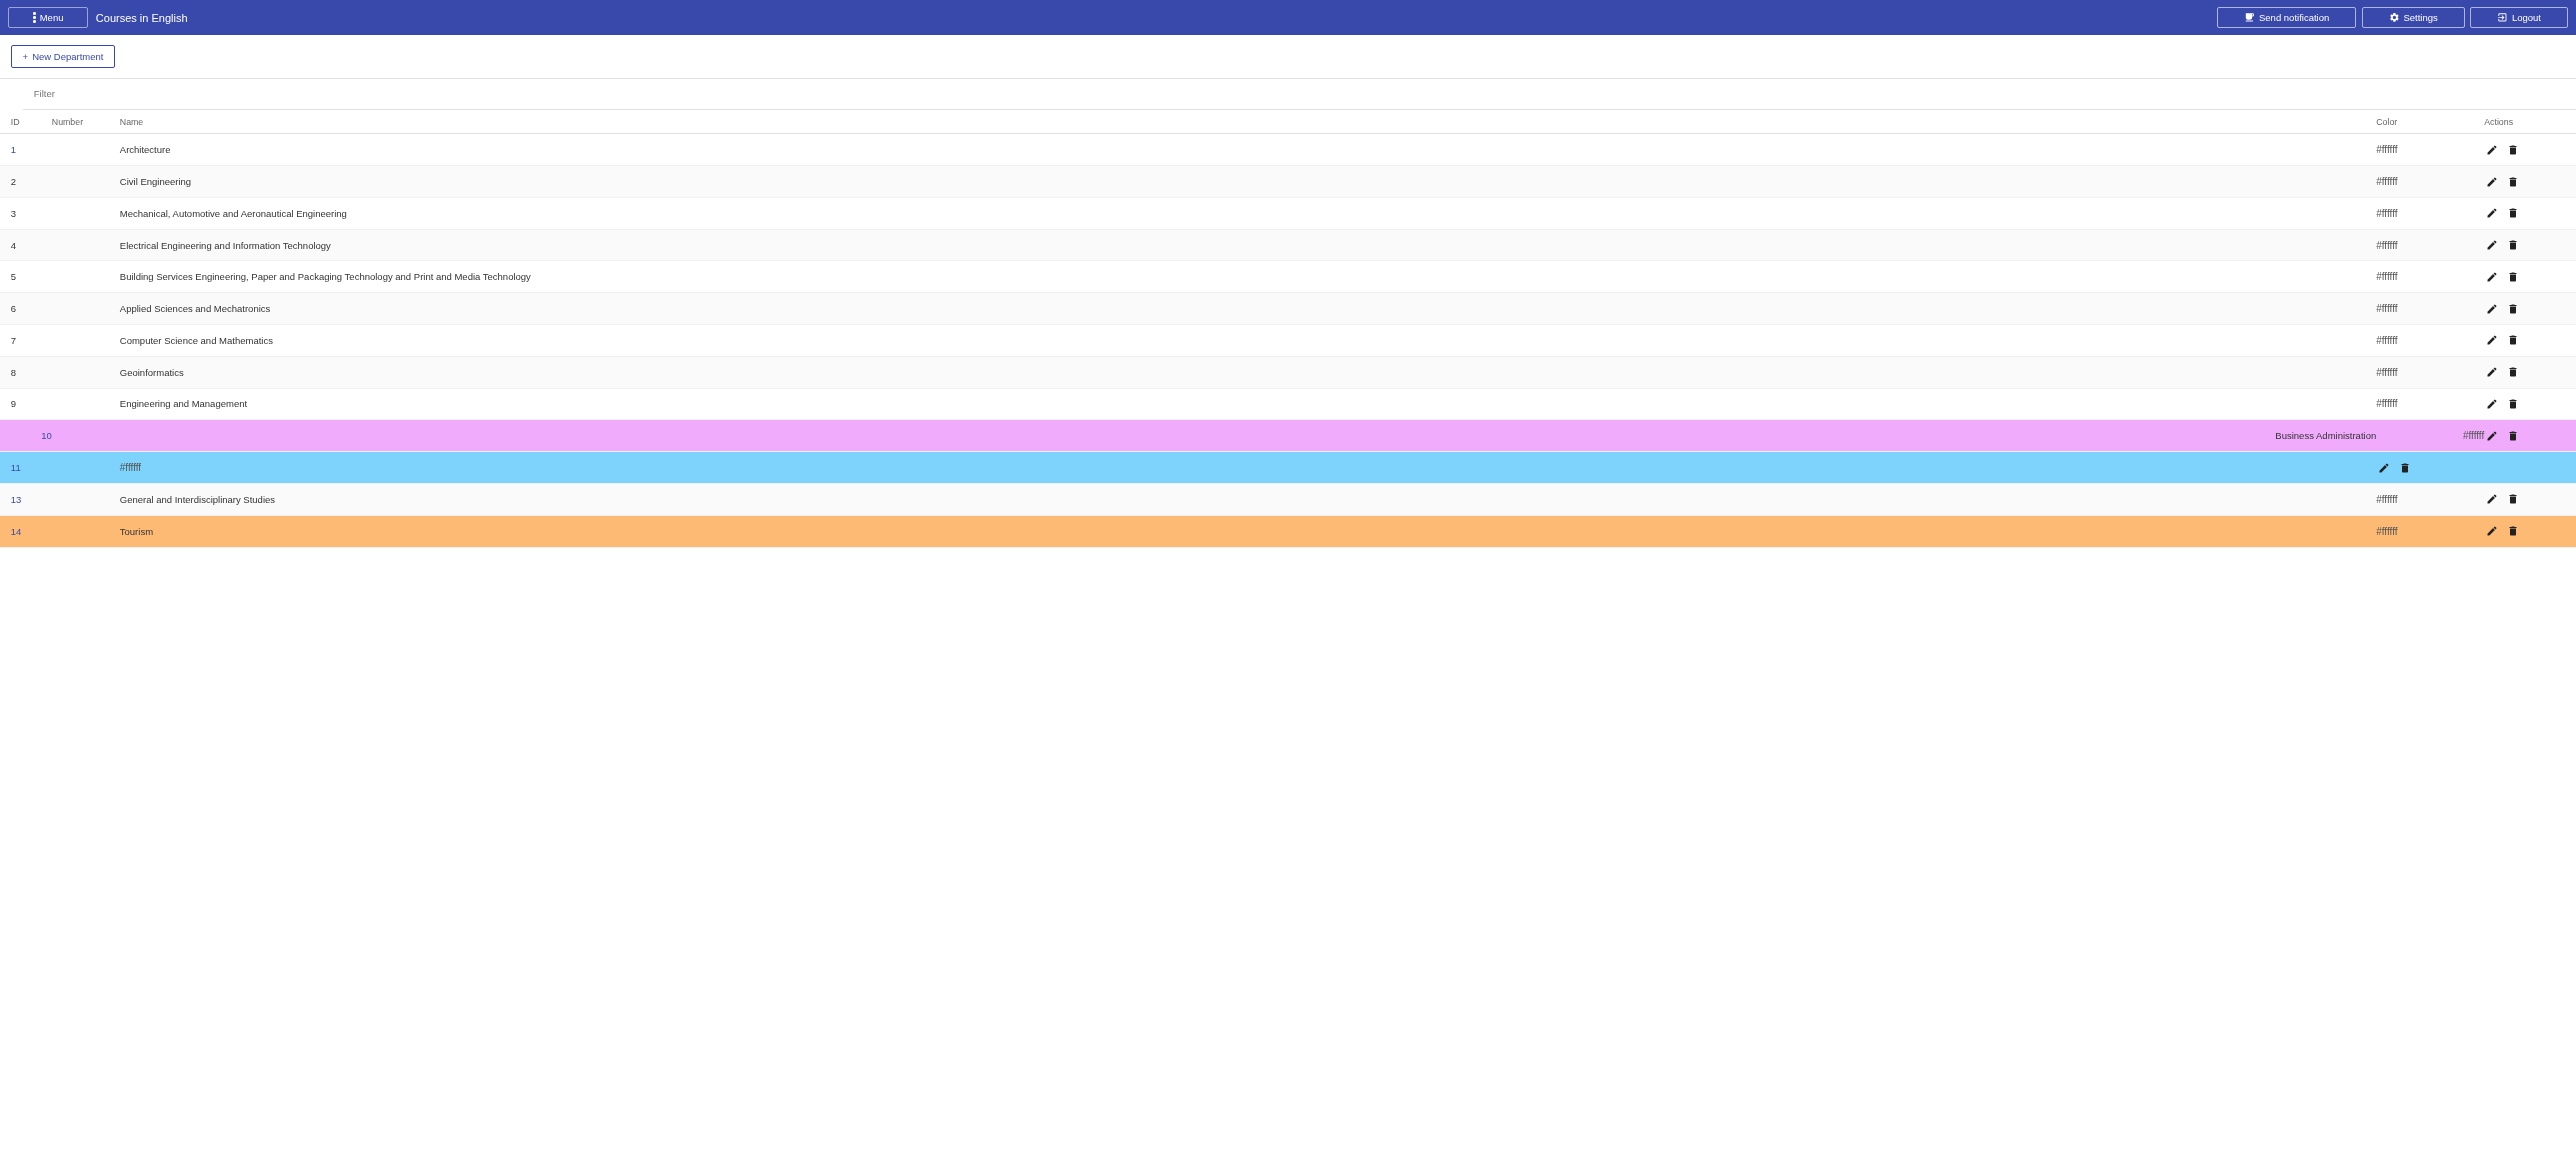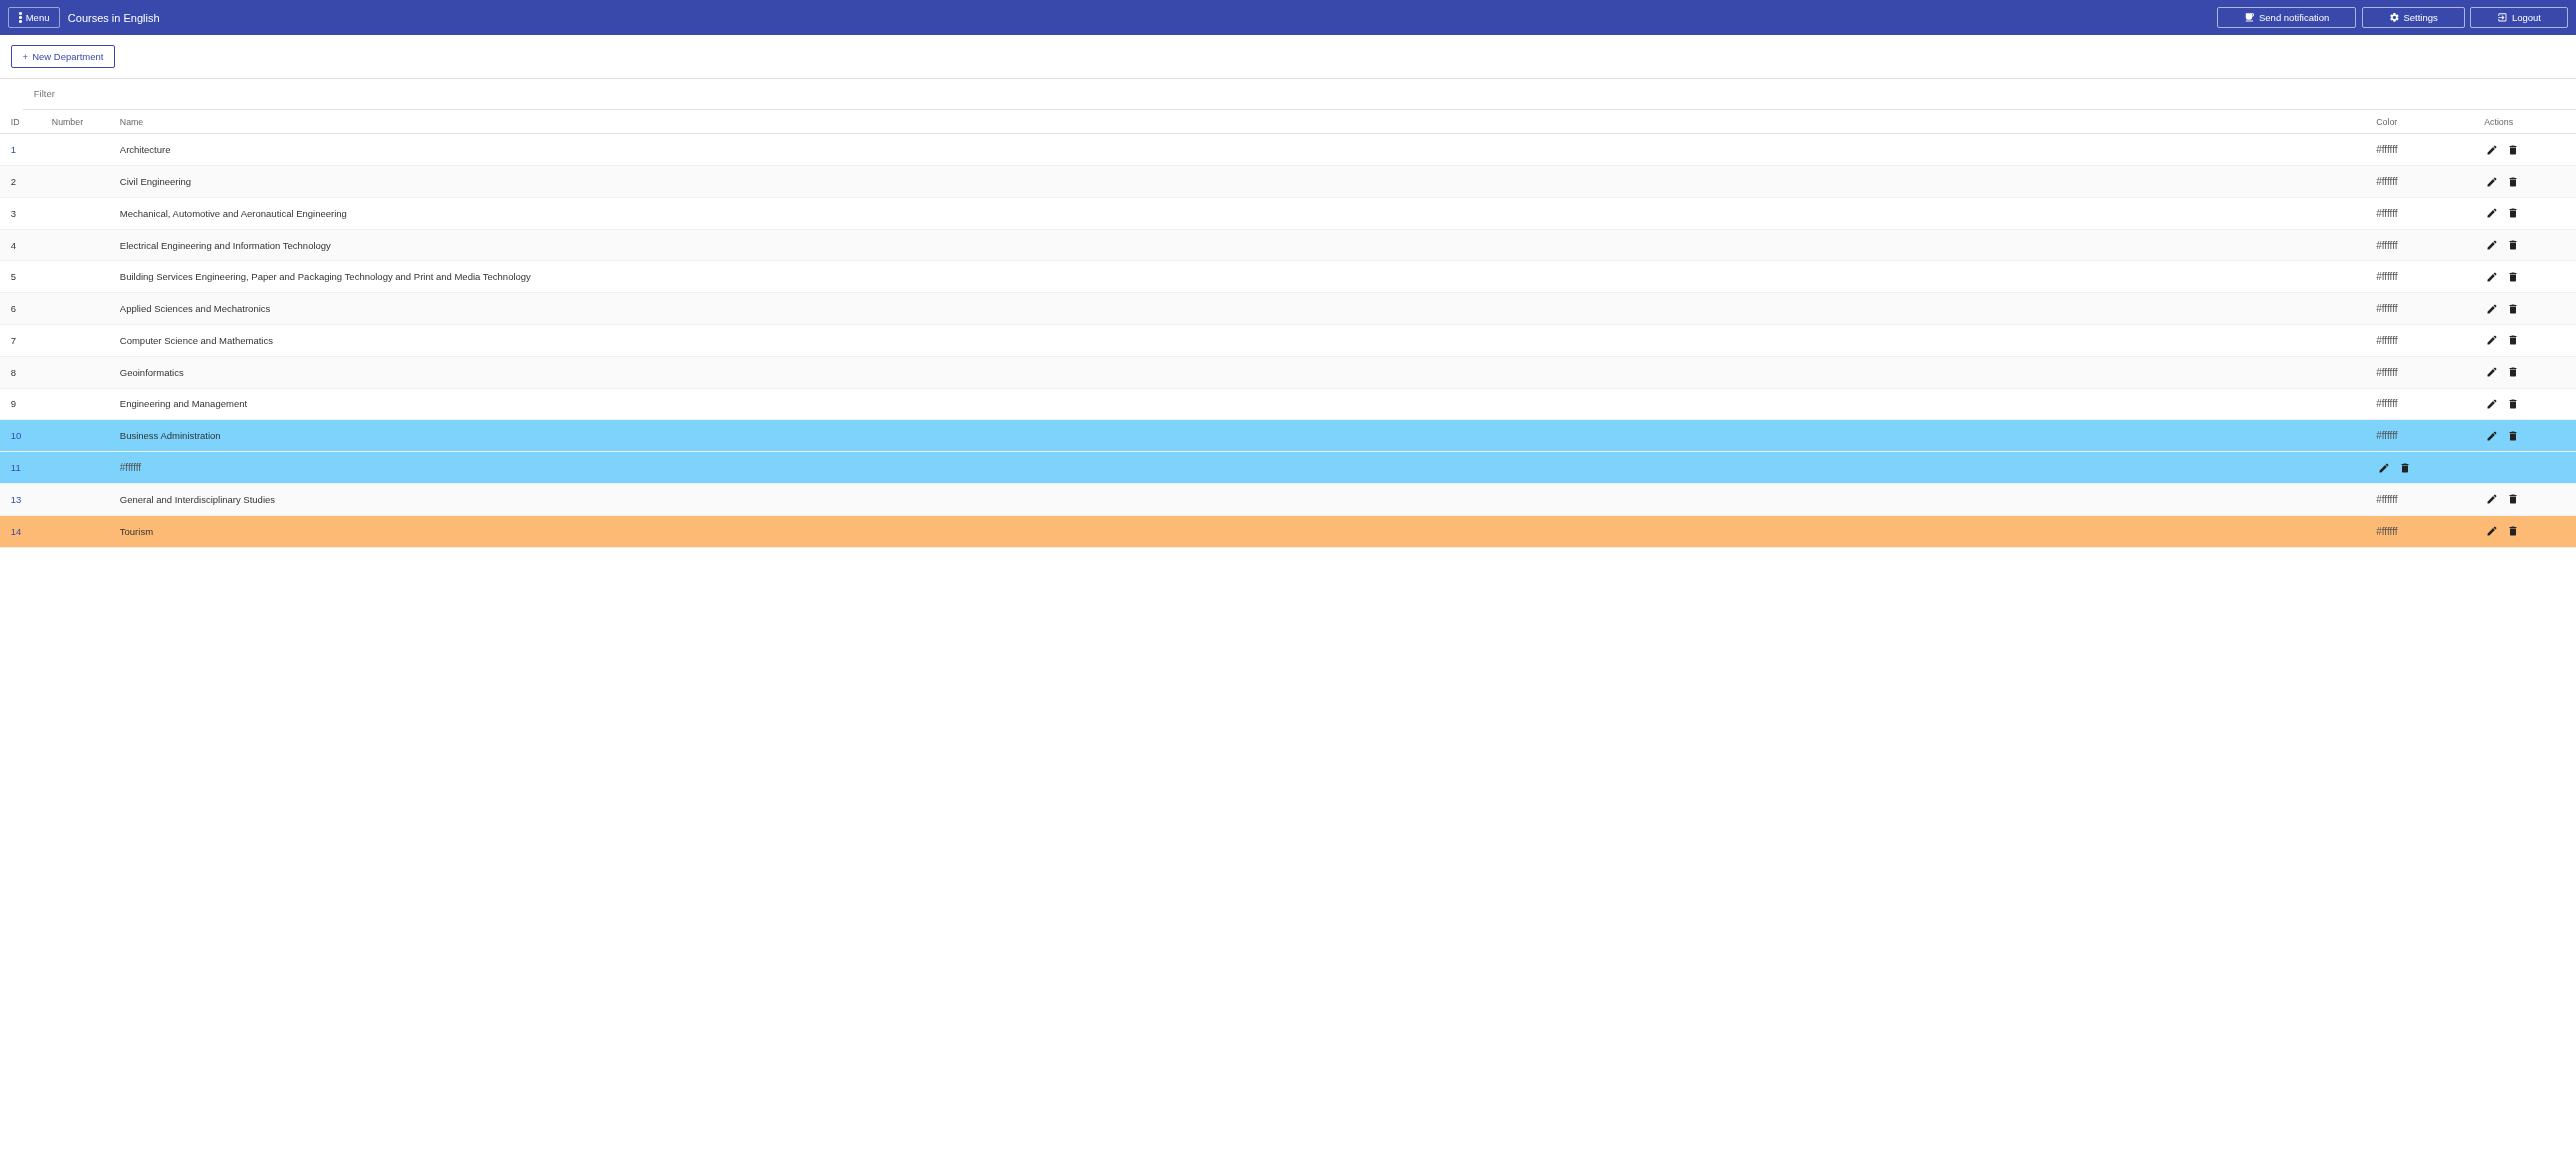--- a/index.html
+++ b/index.html
@@ -19,21 +19,21 @@
       display: flex;
       align-items: center;
       padding: 0 8px;
       height: 35px;
       gap: 5.4px;
     }
     .header-menu-btn {
       background: transparent;
       border: 0.7px solid rgba(255,255,255,0.5);
       color: #fff;
-      padding: 4px 10px;
+      padding: 4px 24px;
       cursor: pointer;
       border-radius: 2px;
       display: flex;
       gap: 4px;
       font-size: 9.5px;
     }
     .header-title {
       color: #fff;
       font-size: 11px;
       font-weight: 400;
@@ -375,21 +375,21 @@
             <path d="M3 17.25V21h3.75L17.81 9.94l-3.75-3.75L3 17.25zM20.71 7.04a1 1 0 0 0 0-1.41l-2.34-2.34a1 1 0 0 0-1.41 0l-1.83 1.83 3.75 3.75 1.83-1.83z"></path>
           </svg>
         </button>
         <button class="action-icon-btn">
           <svg viewBox="0 0 24 24" fill="#222">
             <path d="M6 19c0 1.1.9 2 2 2h8c1.1 0 2-.9 2-2V7H6v12zM19 4h-3.5l-1-1h-5l-1 1H5v2h14V4z"></path>
           </svg>
         </button>
       </span>
     </div>
-    <div class="table-row" style="background: #7dd3fc;">
+    <div class="table-row" style="background: #f0abfc; text-align: right;">
       <span><a class="id-link" href="#">10</a></span>
       <span></span>
       <span>Business Administration</span>
       <span class="color-val">#ffffff</span>
       <span class="actions-cell">
         <button class="action-icon-btn">
           <svg viewBox="0 0 24 24" fill="#222">
             <path d="M3 17.25V21h3.75L17.81 9.94l-3.75-3.75L3 17.25zM20.71 7.04a1 1 0 0 0 0-1.41l-2.34-2.34a1 1 0 0 0-1.41 0l-1.83 1.83 3.75 3.75 1.83-1.83z"></path>
           </svg>
         </button>

